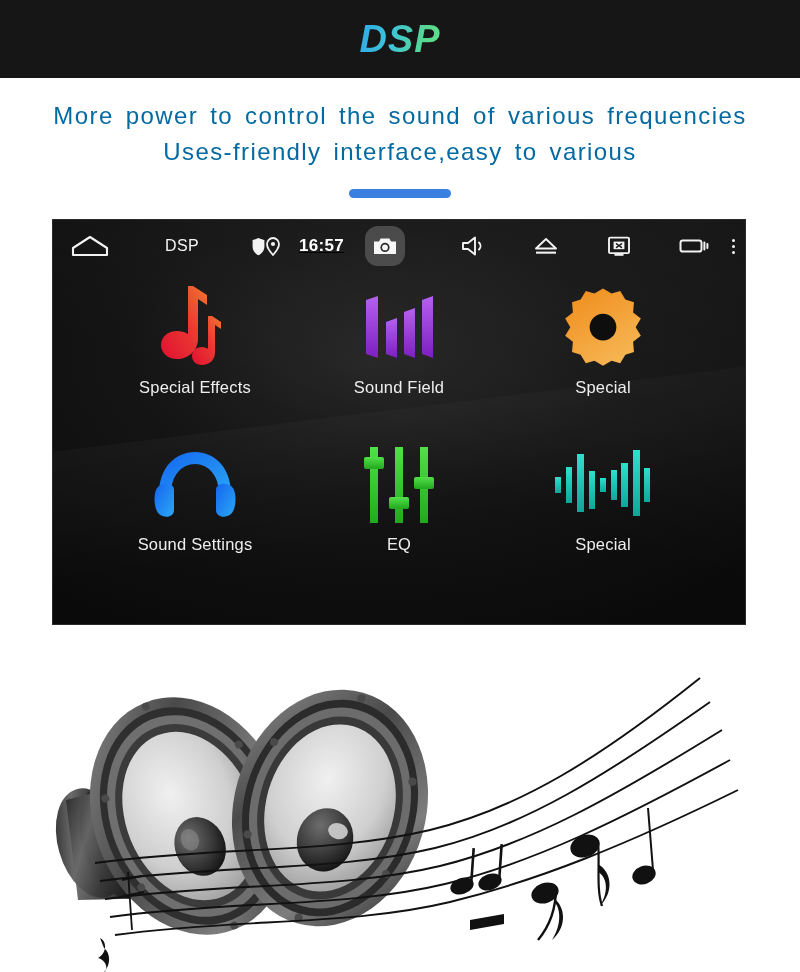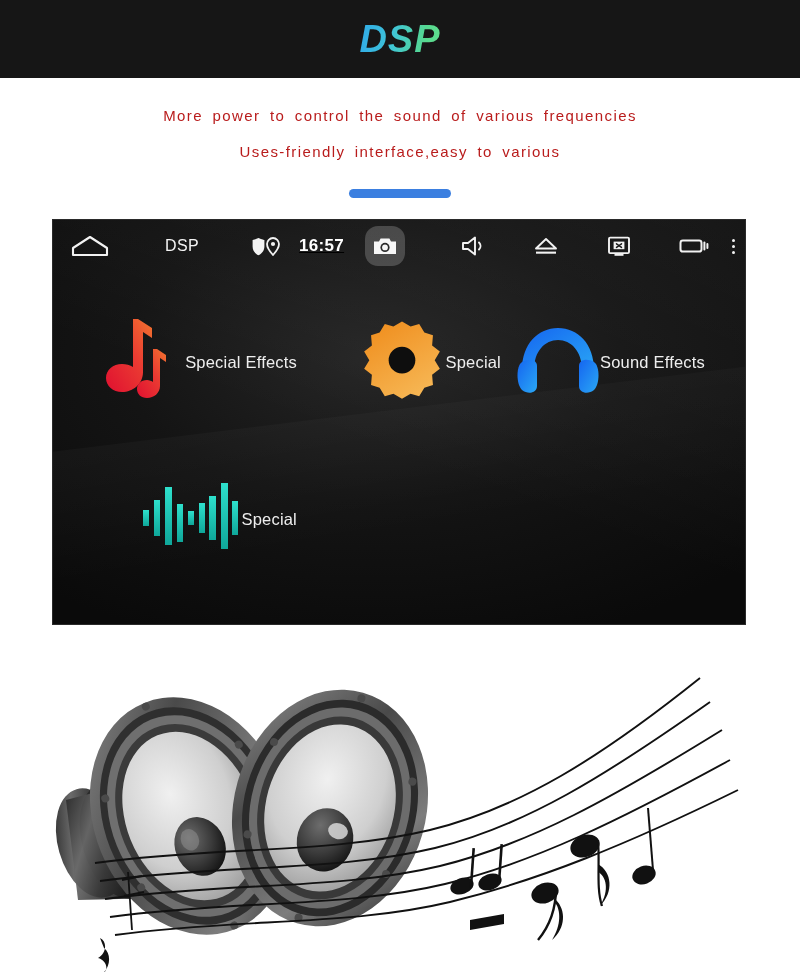--- a/index.html
+++ b/index.html
@@ -38,22 +38,22 @@
     font-family: "Liberation Sans", sans-serif;
   }
 
   
   .tagline-block {
     width: 800px;
     padding-top: 20px;
     text-align: center;
   }
   .tagline-line {
-    font-size: 15px;
-    color: #b91c1c;
+    font-size: 24px;
+    color: #0369a1;
     letter-spacing: 1.4px;
     word-spacing: 4px;
     line-height: 36px;
     font-family: "Liberation Sans", sans-serif;
   }
   .accent-bar {
     width: 102px;
     height: 9px;
     border-radius: 5px;
     background: #3b7fe0;
@@ -159,23 +159,23 @@
     z-index: 3;
     display: grid;
     grid-template-columns: repeat(3, 1fr);
     grid-template-rows: repeat(2, 1fr);
     padding: 10px 40px 16px 40px;
     height: 340px;
     box-sizing: border-box;
   }
   .app-cell {
     display: flex;
-    flex-direction: row;
-    align-items: center;
-    justify-content: flex-end;
+    flex-direction: column;
+    align-items: center;
+    justify-content: flex-start;
   }
   .app-icon {
     height: 92px;
     display: flex;
     align-items: center;
     justify-content: center;
   }
   .app-label {
     margin-top: 4px;
     color: #eeeeee;
@@ -322,20 +322,37 @@
               <stop offset="100%" stop-color="#f2742f"></stop>
             </linearGradient>
           </defs>
           <path d="M43 4 L57 13 L57 23 L48 17 L48 57 C48 69 38 77 27 77 C18 77 11 71 11 63 C11 55 18 49 27 49 C31 49 35 50 38 52 L38 4 Z" fill="url(#gNote)"></path>
           <path d="M62 34 L71 40 L71 47 L65 43 L65 71 C65 78 59 83 52 83 C46 83 42 79 42 74 C42 69 46 65 52 65 C54 65 57 66 58 67 L58 34 Z" fill="url(#gNote)"></path>
         </svg>
       </div>
       <div class="app-label">Special Effects</div>
     </div>
 
+    <div class="app-cell">
+      <div class="app-icon">
+        <svg width="80" height="80" viewBox="0 0 80 80">
+          <defs>
+            <linearGradient id="gSF" x1="0" y1="0" x2="0" y2="1">
+              <stop offset="0%" stop-color="#b561ef"></stop>
+              <stop offset="100%" stop-color="#7c1fc0"></stop>
+            </linearGradient>
+          </defs>
+          <path d="M7 12 L19 8 L19 70 L7 66 Z" fill="url(#gSF)"></path>
+          <path d="M27 34 L38 30 L38 70 L27 66 Z" fill="url(#gSF)"></path>
+          <path d="M45 24 L56 20 L56 70 L45 66 Z" fill="url(#gSF)"></path>
+          <path d="M63 12 L74 8 L74 70 L63 66 Z" fill="url(#gSF)"></path>
+        </svg>
+      </div>
+      <div class="app-label">Sound Field</div>
+    </div>
 
     <div class="app-cell">
       <div class="app-icon">
         <svg width="86" height="86" viewBox="0 0 100 100">
           <defs>
             <linearGradient id="gGear" x1="0" y1="0" x2="0.6" y2="1">
               <stop offset="0%" stop-color="#ef8b1a"></stop>
               <stop offset="100%" stop-color="#f6b552"></stop>
             </linearGradient>
           </defs>
@@ -357,23 +374,42 @@
             <linearGradient id="gHp" x1="0" y1="0" x2="1" y2="1">
               <stop offset="0%" stop-color="#1565f0"></stop>
               <stop offset="100%" stop-color="#2aa8f5"></stop>
             </linearGradient>
           </defs>
           <path d="M6 48 C6 22 22 6 42 6 C62 6 78 22 78 48 L78 52 L66 52 L66 48 C66 29 55 18 42 18 C29 18 18 29 18 48 L18 52 L6 52 Z" fill="url(#gHp)"></path>
           <path d="M6 40 C0 44 0 62 6 68 C12 73 21 71 21 64 L21 44 C21 37 12 36 6 40 Z" fill="url(#gHp)"></path>
           <path d="M78 40 C84 44 84 62 78 68 C72 73 63 71 63 64 L63 44 C63 37 72 36 78 40 Z" fill="url(#gHp)"></path>
         </svg>
       </div>
-      <div class="app-label">Sound Effects</div>
+      <div class="app-label">Sound Settings</div>
     </div>
 
+    <div class="app-cell">
+      <div class="app-icon">
+        <svg width="78" height="84" viewBox="0 0 78 84">
+          <defs>
+            <linearGradient id="gEq" x1="0" y1="0" x2="0" y2="1">
+              <stop offset="0%" stop-color="#52e04a"></stop>
+              <stop offset="100%" stop-color="#22a81e"></stop>
+            </linearGradient>
+          </defs>
+          <rect x="10" y="4" width="8" height="76" fill="url(#gEq)"></rect>
+          <rect x="4" y="14" width="20" height="12" rx="2" fill="url(#gEq)"></rect>
+          <rect x="35" y="4" width="8" height="76" fill="url(#gEq)"></rect>
+          <rect x="29" y="54" width="20" height="12" rx="2" fill="url(#gEq)"></rect>
+          <rect x="60" y="4" width="8" height="76" fill="url(#gEq)"></rect>
+          <rect x="54" y="34" width="20" height="12" rx="2" fill="url(#gEq)"></rect>
+        </svg>
+      </div>
+      <div class="app-label">EQ</div>
+    </div>
 
     <div class="app-cell">
       <div class="app-icon">
         <svg width="100" height="78" viewBox="0 0 100 78">
           <defs>
             <linearGradient id="gWv" x1="0" y1="0" x2="0" y2="1">
               <stop offset="0%" stop-color="#2ee0cc"></stop>
               <stop offset="100%" stop-color="#0fa79a"></stop>
             </linearGradient>
           </defs>

